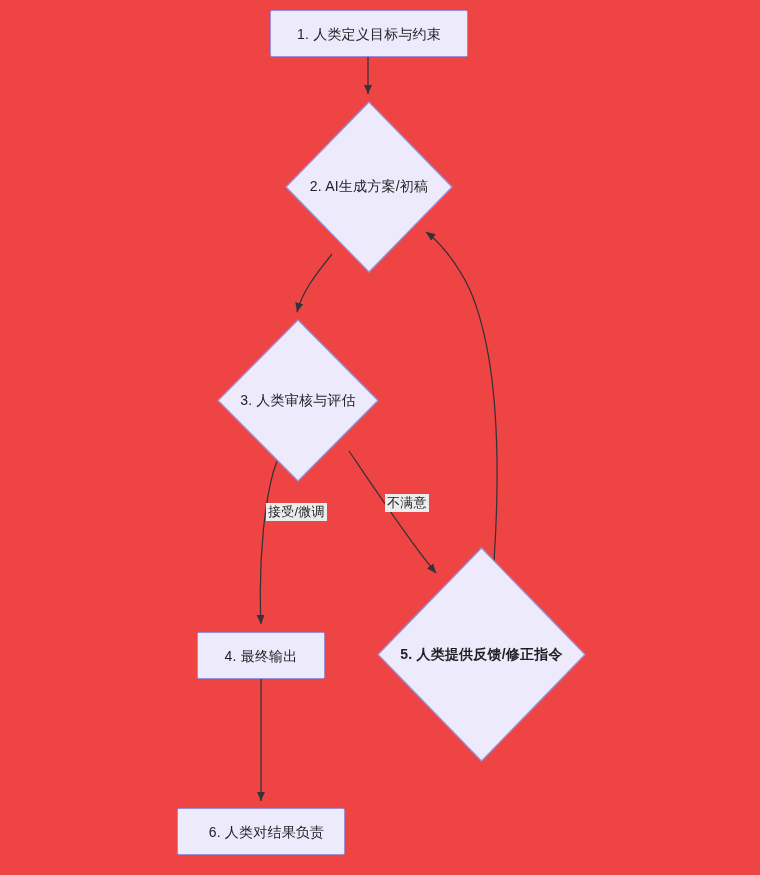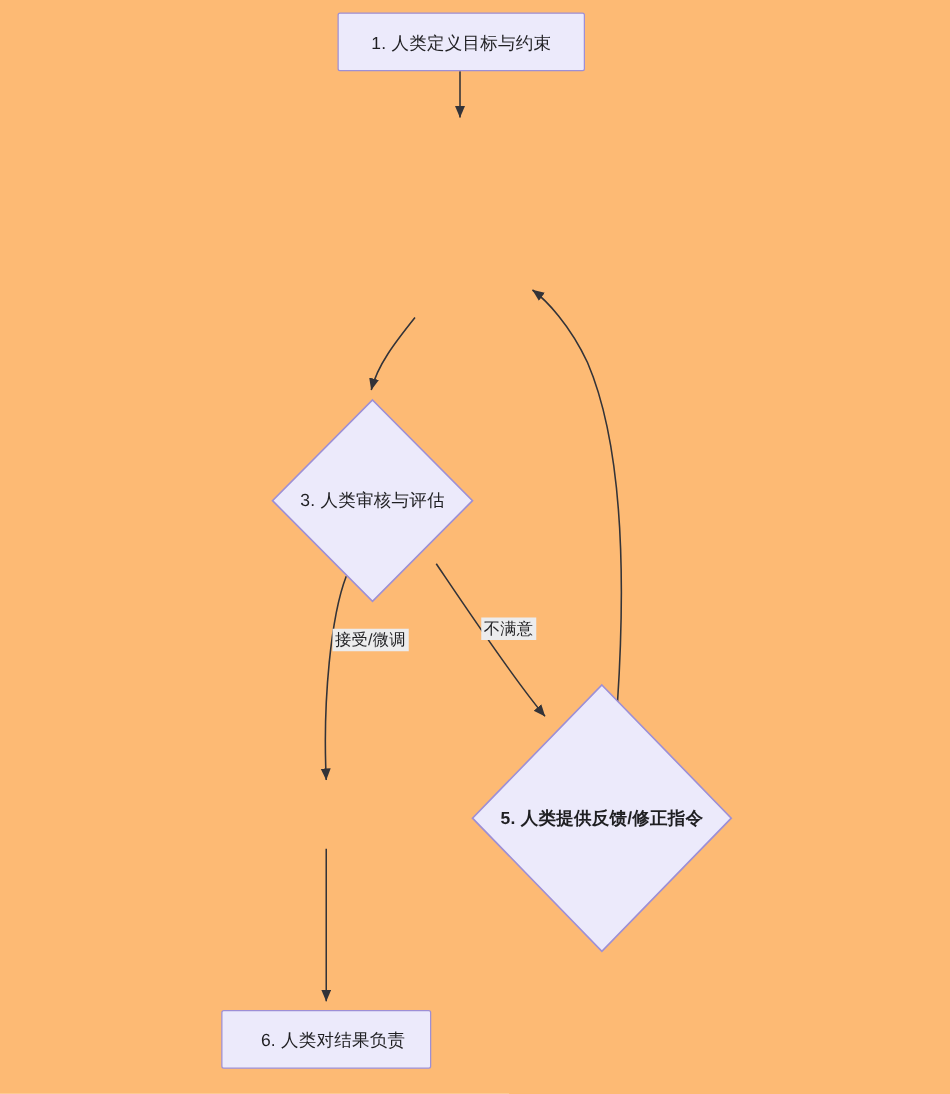--- a/index.html
+++ b/index.html
@@ -10,21 +10,21 @@
   body {
     width: 760px;
     height: 875px;
     font-family: "Liberation Sans", "DejaVu Sans", sans-serif;
     overflow: hidden;
   }
   #flowchart-canvas {
     position: relative;
     width: 760px;
     height: 875px;
-    background: #fdba74;
+    background: #ef4444;
   }
   #edge-layer {
     position: absolute;
     top: 0;
     left: 0;
     width: 760px;
     height: 875px;
   }
   .node {
     position: absolute;
@@ -103,35 +103,44 @@
 
     <path d="M494,562 C500,470 500,360 470,290 C456,260 437,240 426,232" fill="none" stroke="#333338" stroke-width="1.25" marker-end="url(#arrowhead)"></path>
 
     <path d="M261,679 L261,801" fill="none" stroke="#333338" stroke-width="1.25" marker-end="url(#arrowhead)"></path>
   </svg>
 
   <div class="node node-rect" style="left:270px; top:10px; width:198px; height:47px;">
     <span class="node-label">1. 人类定义目标与约束</span>
   </div>
 
+  <div class="diamond-wrap" style="left:285px; top:101px; width:168px; height:172px;">
+    <svg width="168" height="172" viewBox="0 0 168 172">
+      <polygon points="84,1 167,86 84,171 1,86" fill="#ECEAFB" stroke="#9D8FD6" stroke-width="1.3"></polygon>
+    </svg>
+    <div class="diamond-label">2. AI生成方案/初稿</div>
+  </div>
 
   <div class="diamond-wrap" style="left:217px; top:319px; width:162px; height:163px;">
     <svg width="162" height="163" viewBox="0 0 162 163">
       <polygon points="81,1 161,81.5 81,162 1,81.5" fill="#ECEAFB" stroke="#9D8FD6" stroke-width="1.3"></polygon>
     </svg>
     <div class="diamond-label">3. 人类审核与评估</div>
   </div>
 
   <div class="diamond-wrap" style="left:377px; top:547px; width:209px; height:215px;font-weight:bold;">
     <svg width="209" height="215" viewBox="0 0 209 215">
       <polygon points="104.5,1 208,107.5 104.5,214 1,107.5" fill="#ECEAFB" stroke="#9D8FD6" stroke-width="1.3"></polygon>
     </svg>
     <div class="diamond-label">5. 人类提供反馈/修正指令</div>
   </div>
 
+  <div class="node node-rect" style="left:197px; top:632px; width:128px; height:47px;">
+    <span class="node-label">4. 最终输出</span>
+  </div>
 
   <div class="node node-rect" style="left:177px; top:808px; width:168px; height:47px;padding-left:11px;">
     <span class="node-label">6. 人类对结果负责</span>
   </div>
 
   <div class="edge-label" style="left:227px; top:503px;margin-left:39px;">接受/微调</div>
 
   <div class="edge-label" style="left:385px; top:494px;">不满意</div>
 
 </div>

